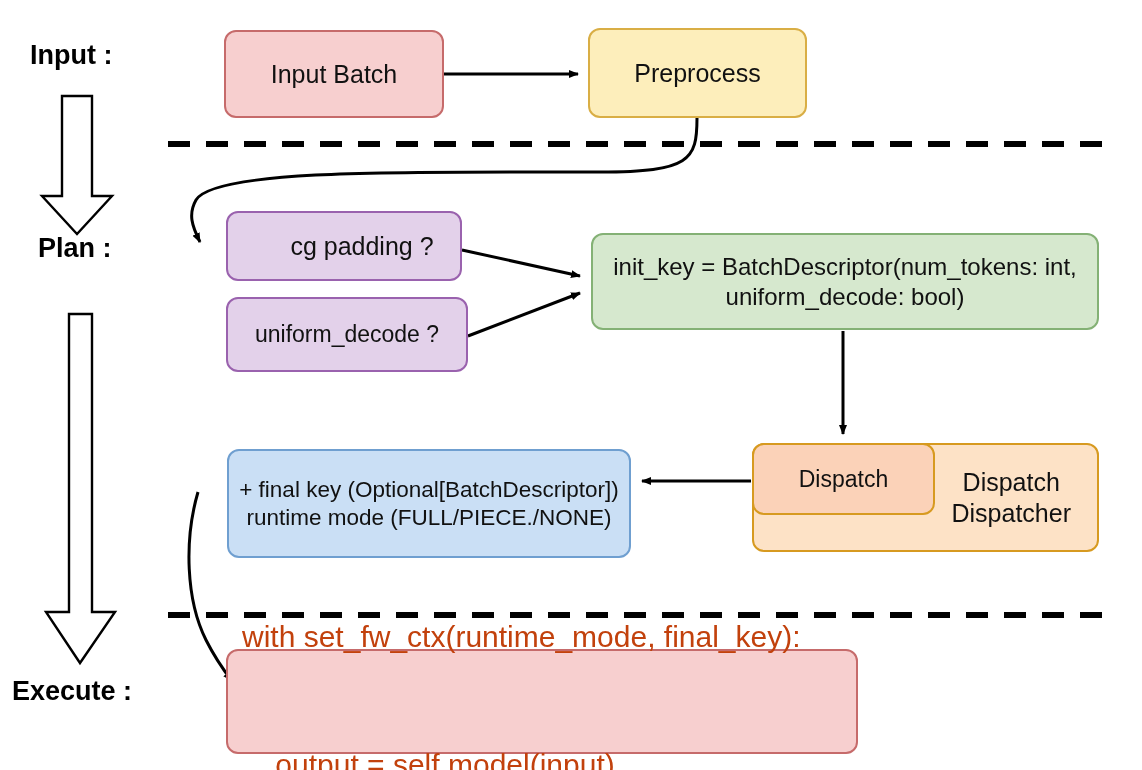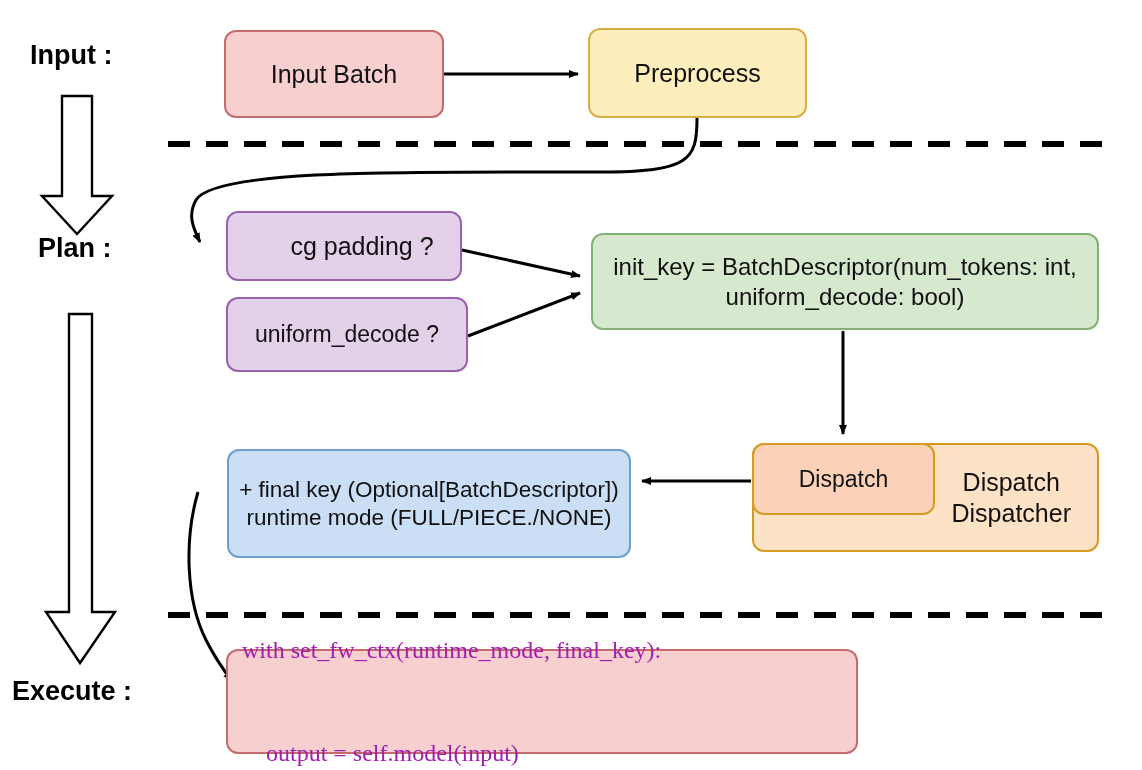--- a/index.html
+++ b/index.html
@@ -11,23 +11,23 @@
             pointer-events:none;}
 
   .node{position:absolute;box-sizing:border-box;display:flex;
         align-items:center;justify-content:center;text-align:center;
         border-radius:12px;border-width:2px;border-style:solid;
         color:#111;line-height:1.22;}
 
   .stage-label{position:absolute;font-weight:bold;font-size:27px;
                color:#000;white-space:nowrap;}
 
-  .code{font-family:Liberation Serif, serif;
+  .code{font-family:Liberation Sans, sans-serif;
         white-space:pre;text-align:left;justify-content:flex-start;
-        font-size:24px;line-height:1.42;color:#a21caf;}
+        font-size:30px;line-height:1.42;color:#c2410c;}
 
   #n-input-batch{left:224px;top:30px;width:220px;height:88px;
      background:#f7cfcf;border-color:#c66b6b;font-size:25px;}
   #n-preprocess{left:588px;top:28px;width:219px;height:90px;
      background:#fdeebb;border-color:#d9ae45;font-size:25px;}
   #n-cg-padding{left:226px;top:211px;width:236px;height:70px;
      background:#e3d1ea;border-color:#9a62ae;font-size:25px;padding-left:36px;}
   #n-uniform-decode{left:226px;top:297px;width:242px;height:75px;
      background:#e3d1ea;border-color:#9a62ae;font-size:23px;}
   #n-init-key{left:591px;top:233px;width:508px;height:97px;

